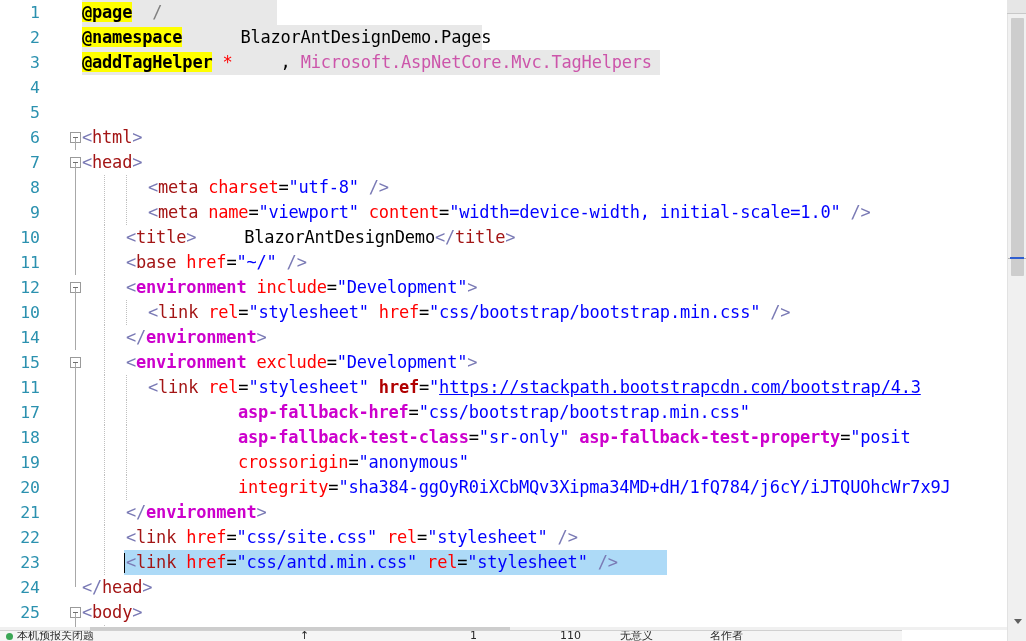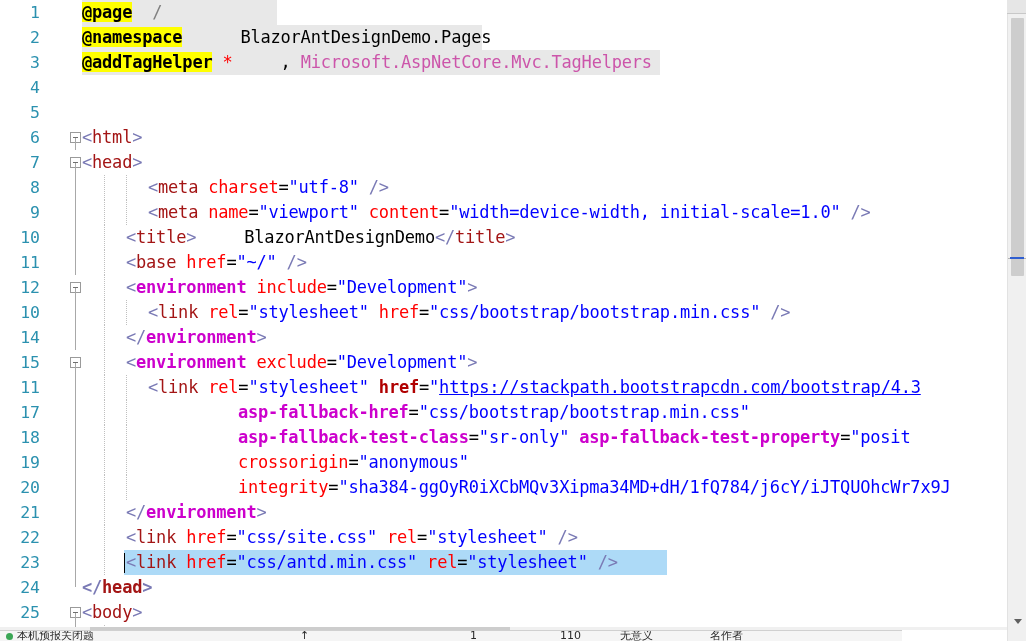--- a/index.html
+++ b/index.html
@@ -425,21 +425,21 @@
           </div>
           <div class="guide" style="left: 104px;"></div>
           <div class="code" style="left: 126px;"><span class="t-brack">&lt;</span><span class="t-tag">link </span><span class="t-attr">href</span><span class="t-plain">=</span><span class="t-val">"css/antd.min.css"</span><span class="t-plain"> </span><span class="t-attr">rel</span><span class="t-plain">=</span><span class="t-val">"stylesheet"</span><span class="t-plain"> </span><span class="t-brack">/&gt;</span></div>
           <div class="caret" style="left: 124px;"></div>
         </div>
         <div class="row" style="top: 575px; position: absolute; left: 0px; width: 1007px;">
           <div class="lineno">24</div>
           <div class="foldcol">
             <div class="foldline half-top"></div>
           </div>
-          <div class="code" style="left: 82px; font-weight: bold;"><span class="t-brack">&lt;/</span><span class="t-tag">head</span><span class="t-brack">&gt;</span></div>
+          <div class="code" style="left: 82px;"><span class="t-brack">&lt;/</span><span class="t-tag">head</span><span class="t-brack">&gt;</span></div>
         </div>
         <div class="row" style="top: 600px; position: absolute; left: 0px; width: 850px;">
           <div class="lineno">25</div>
           <div class="foldcol">
             <div class="foldbox"></div>
             <div class="foldline half-bot"></div>
           </div>
           <div class="code" style="left: 82px;"><span class="t-brack">&lt;</span><span class="t-tag">body</span><span class="t-brack">&gt;</span></div>
         </div>
         <div class="row" style="top: 625px; position: absolute; left: 0px; width: 1007px;">

